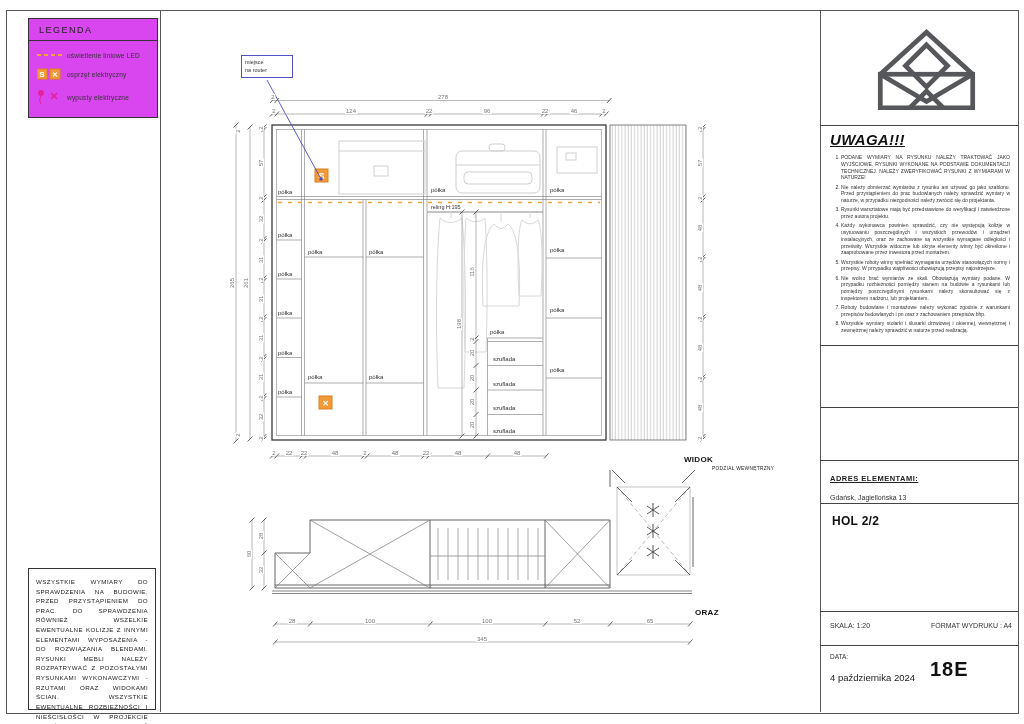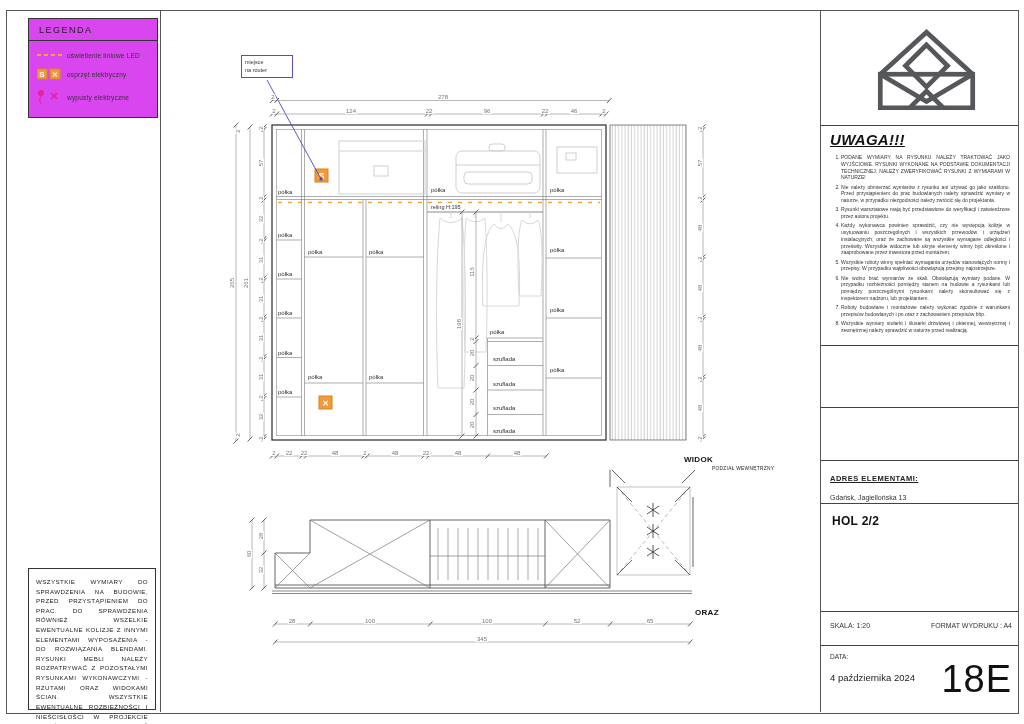--- a/index.html
+++ b/index.html
@@ -29,21 +29,21 @@
   .tb-sec{position:absolute;left:820px;width:198px;box-sizing:border-box;}
   .tb-divider{position:absolute;left:820px;width:198px;border-top:1px solid #444;}
   .tb-label{font-size:7.5px;font-weight:bold;letter-spacing:.5px;text-decoration:underline;color:#222;}
   .tb-text{font-size:7px;color:#333;line-height:1.7;}
   .notes{position:absolute;left:830px;top:131px;width:180px;}
   .notes-title{font-size:15px;font-weight:bold;text-decoration:underline;letter-spacing:.3px;color:#111;font-style:italic;}
   .notes ol{margin:5px 0 0 0;padding:0 0 0 11px;font-size:5px;line-height:1.35;text-align:justify;color:#333;}
   .notes li{margin-bottom:2.5px;}
   .hol-title{position:absolute;left:832px;top:514px;font-size:12px;font-weight:bold;color:#111;letter-spacing:.3px;}
   .skala-row{position:absolute;left:830px;top:622px;width:182px;display:flex;justify-content:space-between;font-size:7px;color:#333;}
-  .sheet-code{position:absolute;left:930px;top:658px;width:82px;text-align:right;font-size:38px;font-weight:normal;color:#111;letter-spacing:1px;}
+  .sheet-code{position:absolute;left:930px;top:658px;width:82px;text-align:left;font-size:20px;font-weight:bold;color:#111;letter-spacing:1px;}
 </style>
 </head>
 <body>
 
 <div class="page">
 
   <div class="frame" style="left:6px;top:10px;width:1011px;height:702px;"></div>
   <div class="vline" style="left:160px;top:10px;height:702px;"></div>
   <div class="vline" style="left:820px;top:10px;height:702px;"></div>
 

